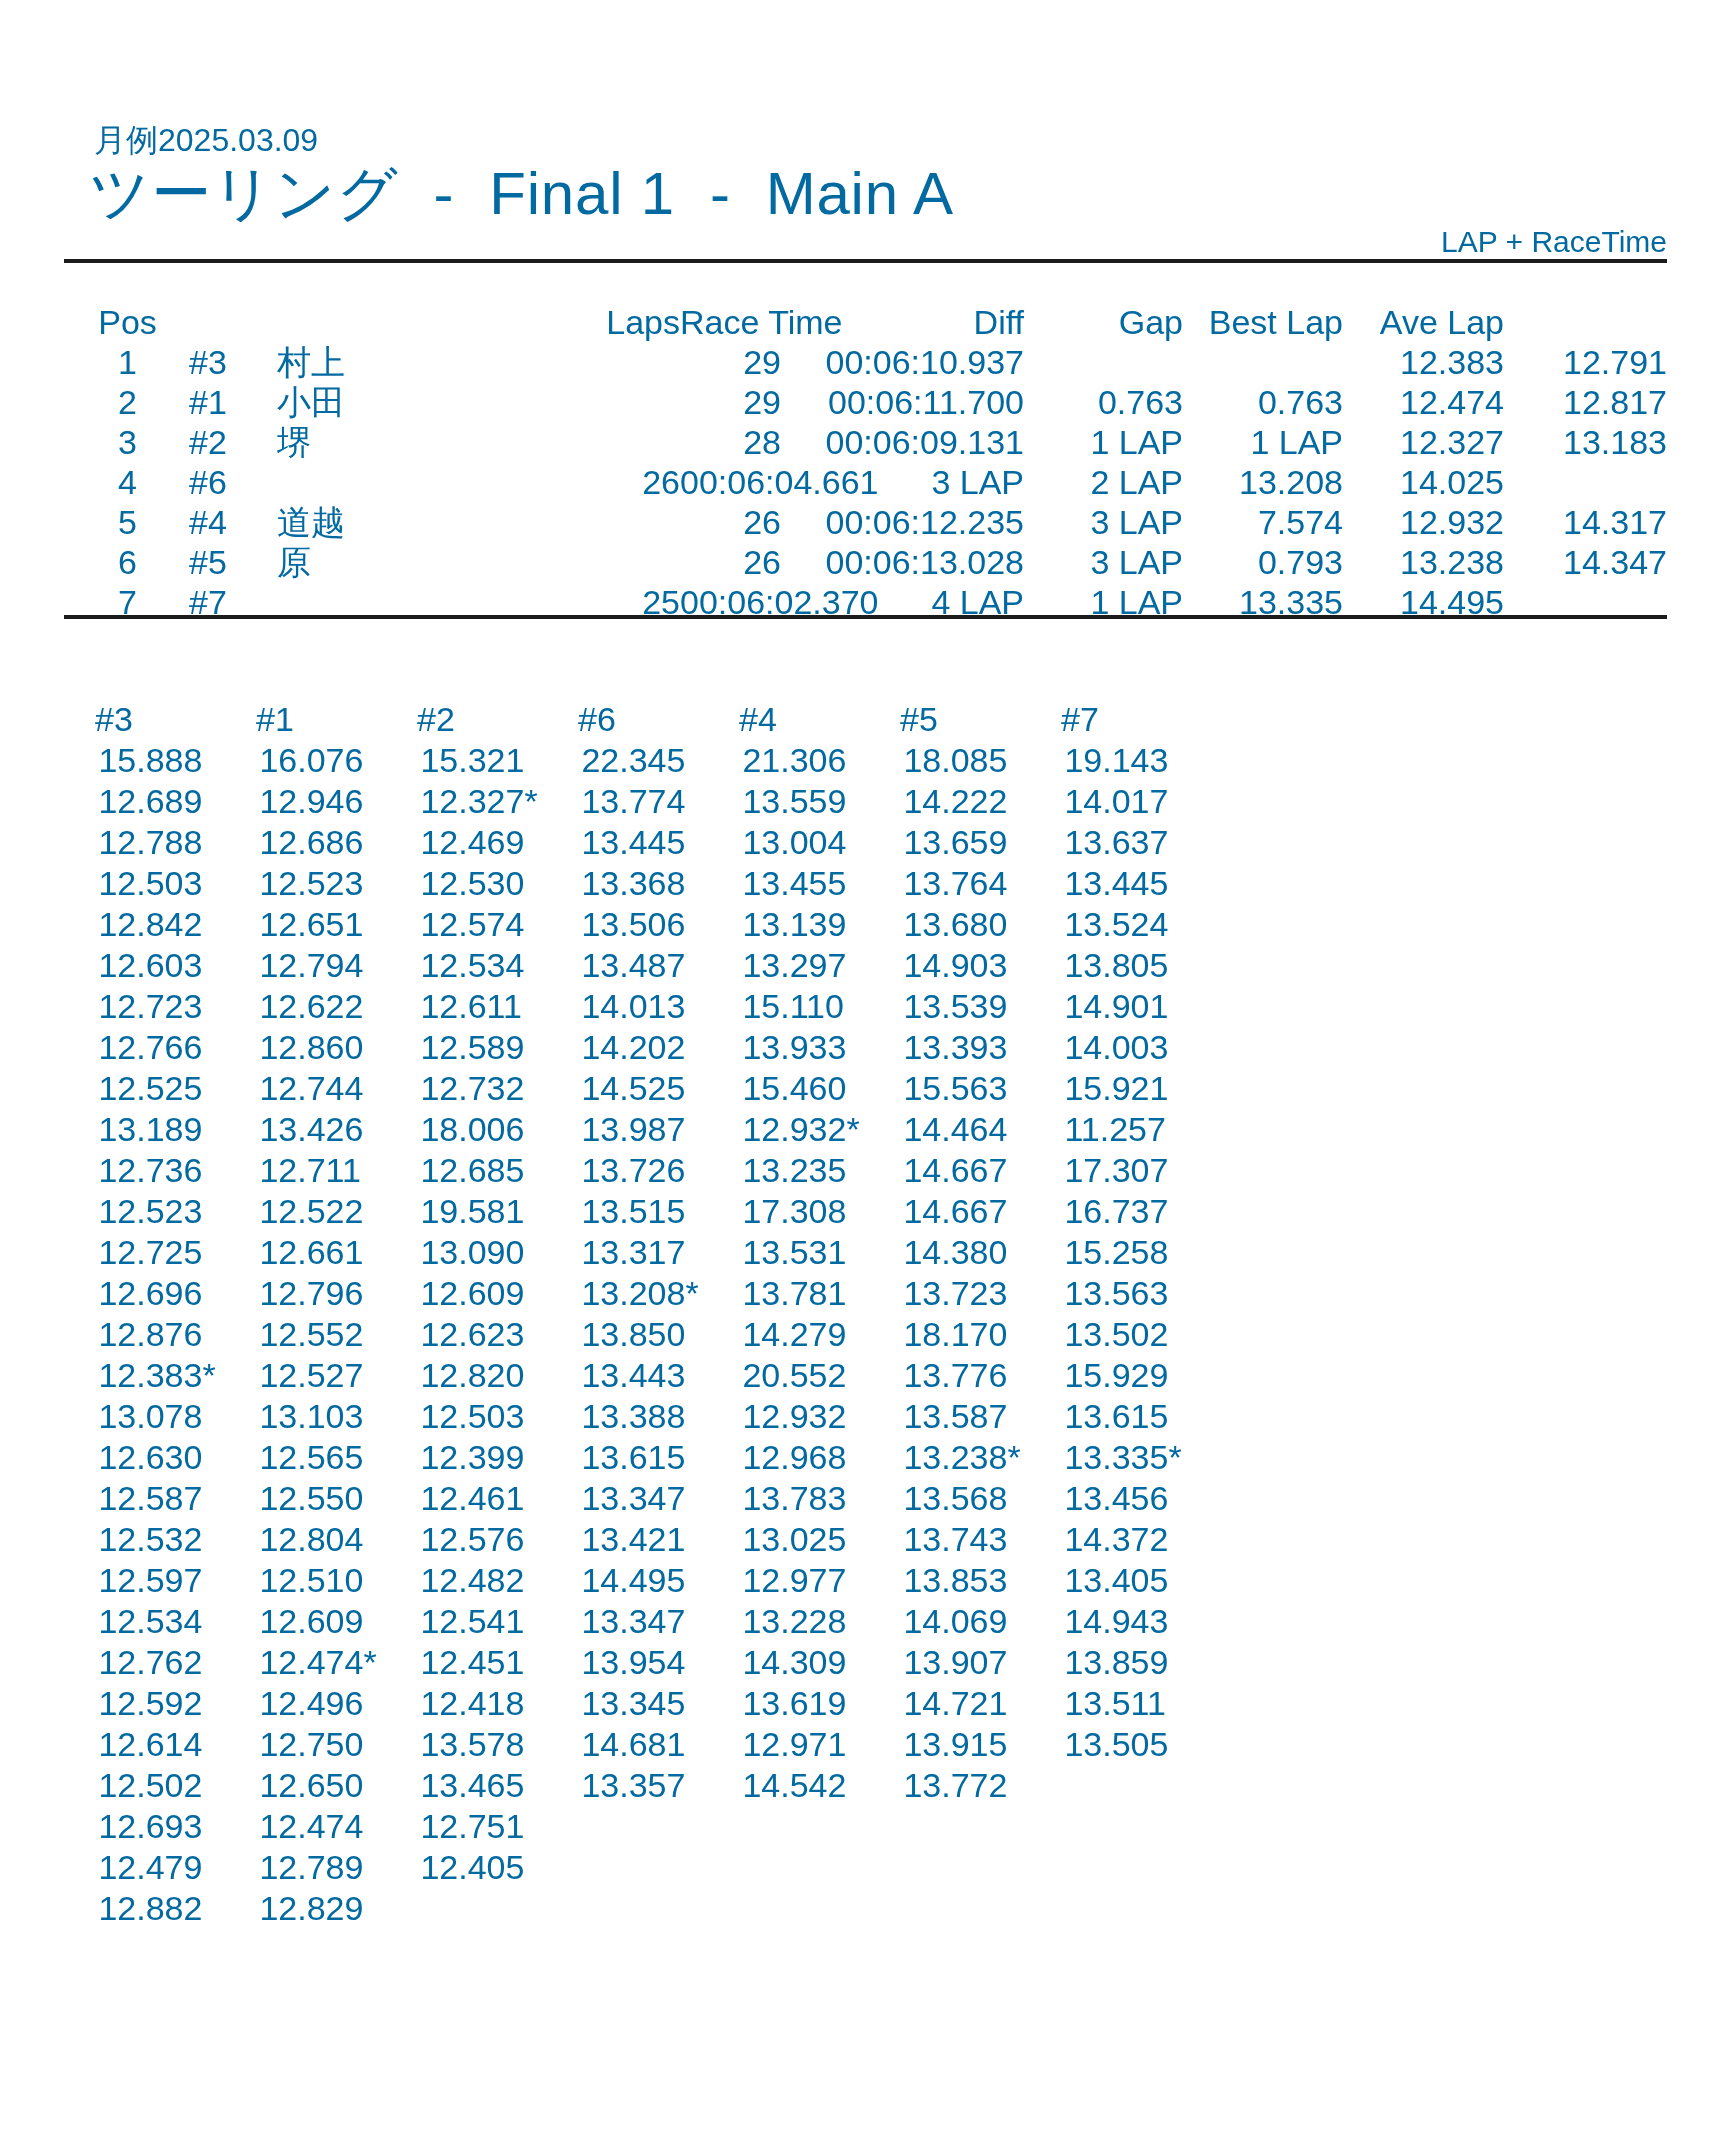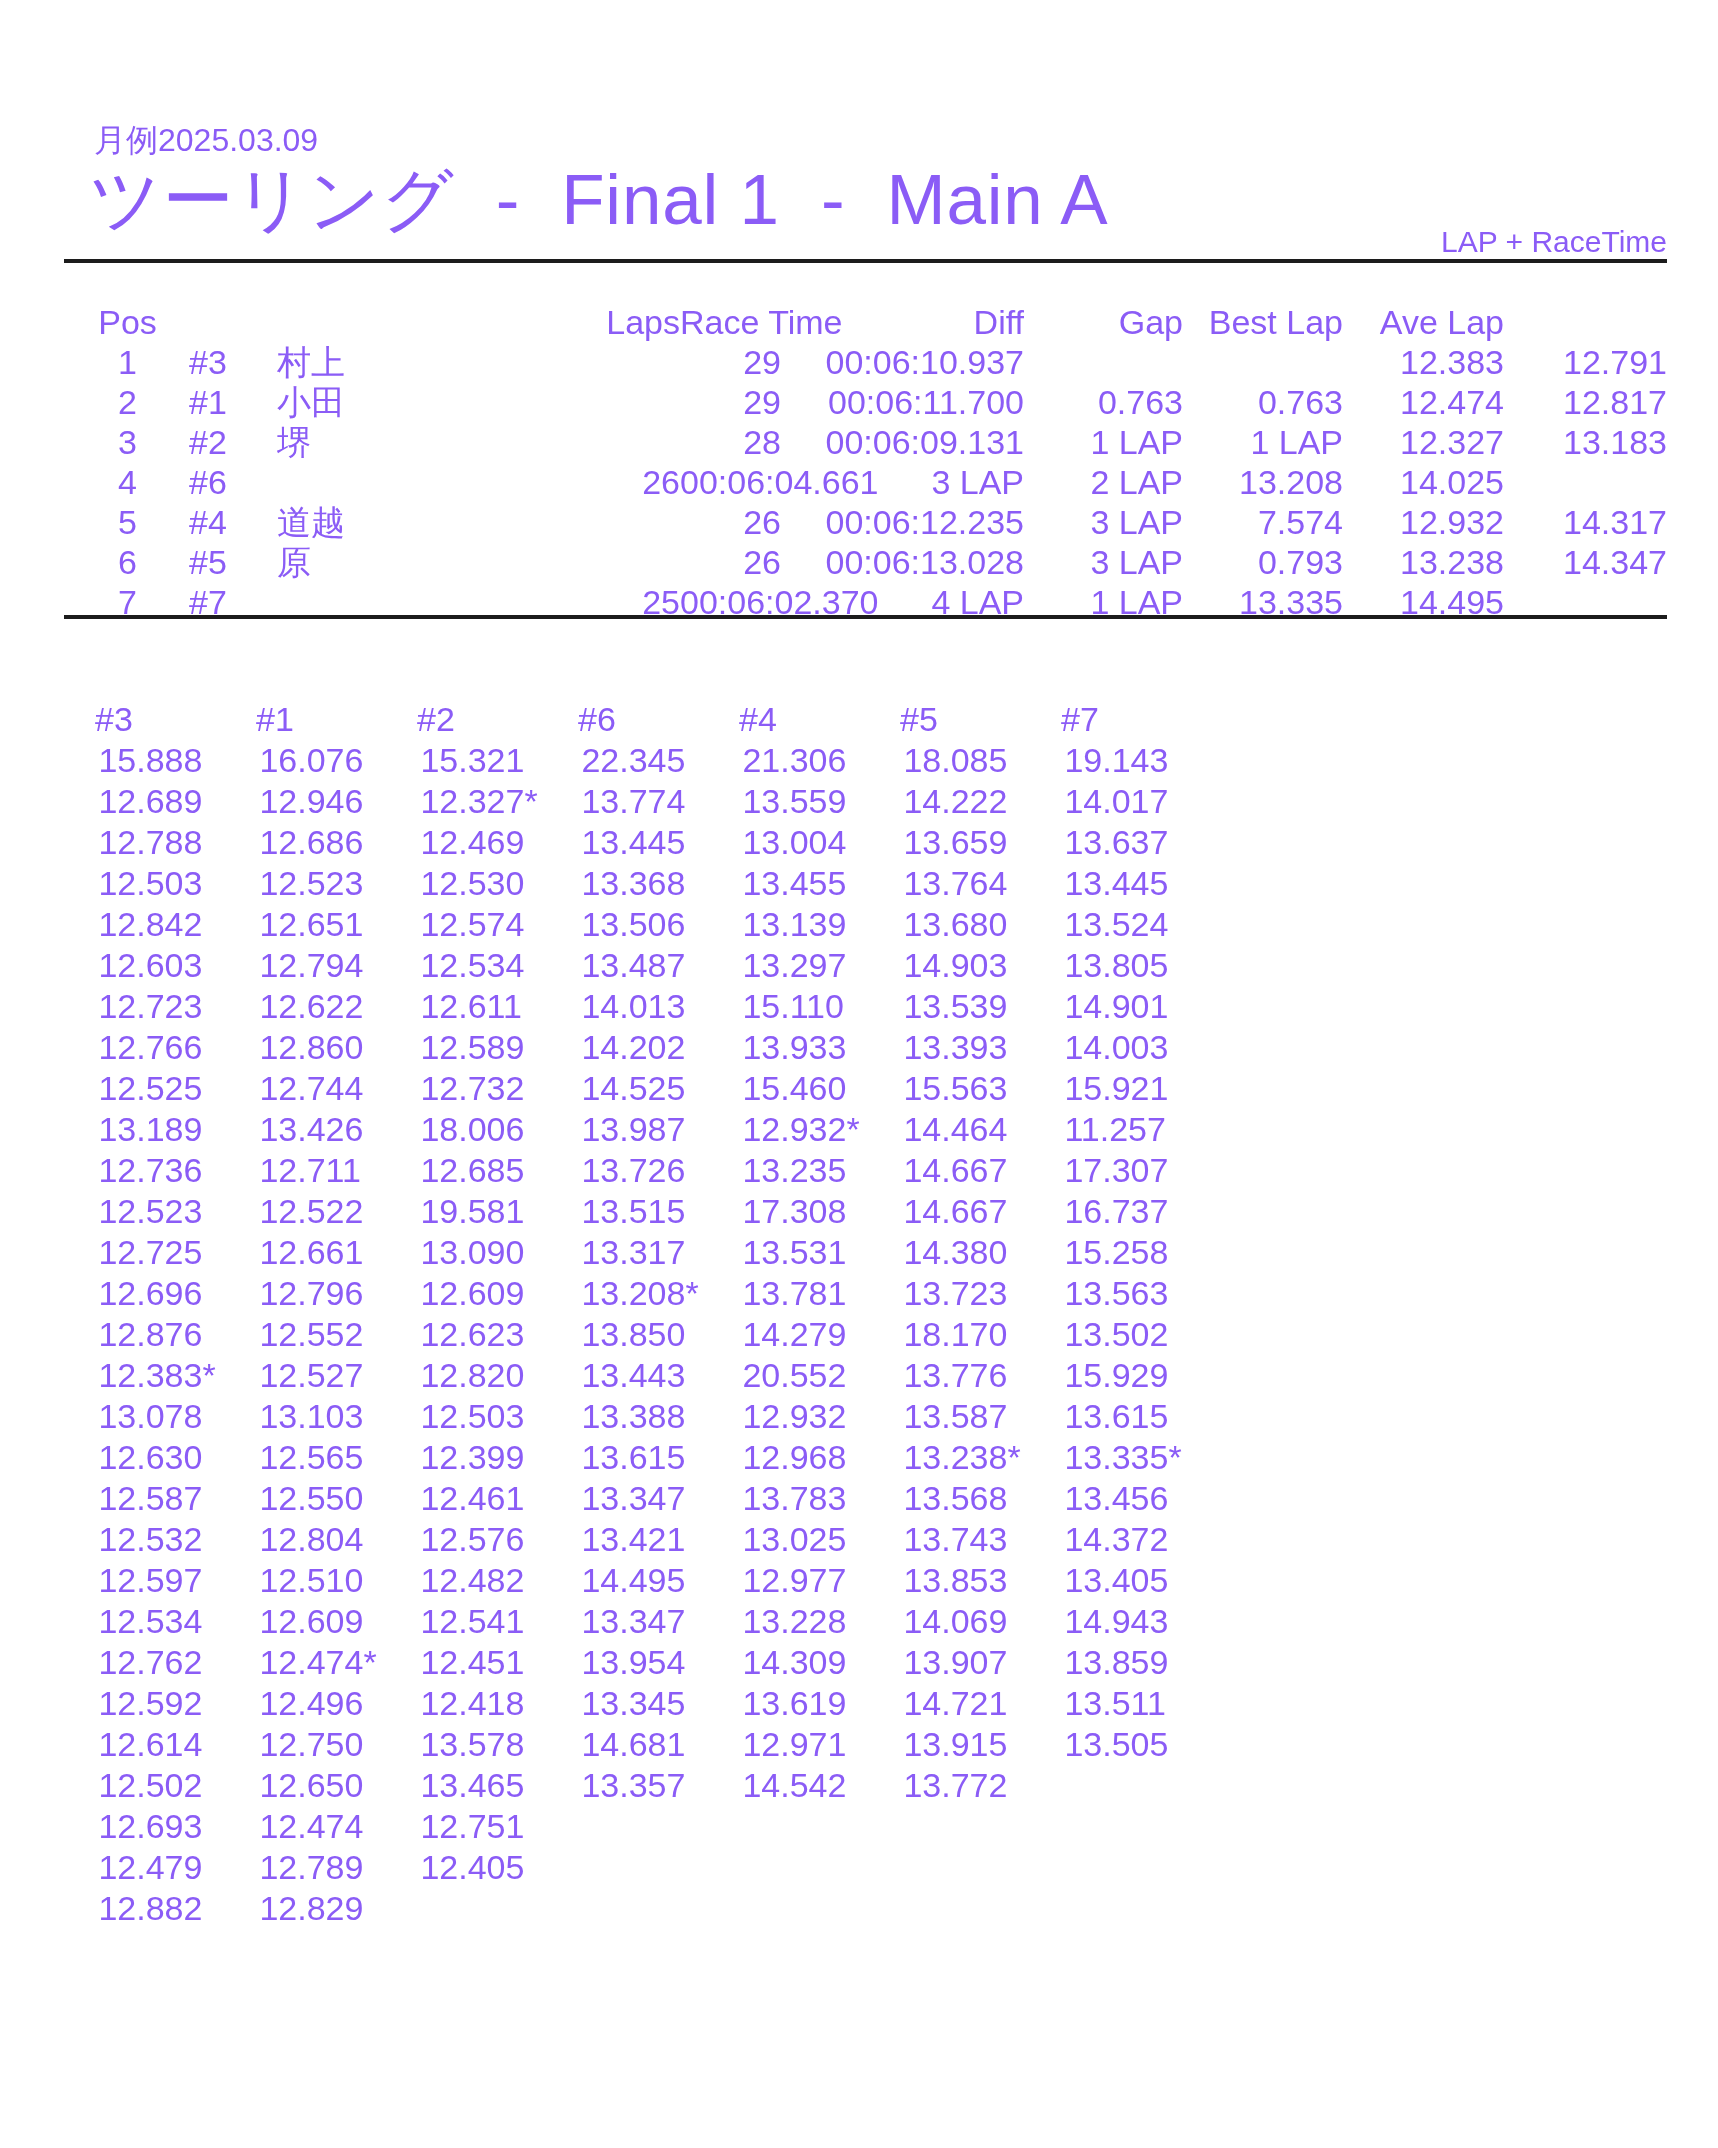--- a/index.html
+++ b/index.html
@@ -3,31 +3,31 @@
 <meta charset="utf-8">
 <style>
   * { box-sizing: border-box; }
   html, body { margin: 0; padding: 0; }
   body { background: #ffffff; }
   .page {
     position: relative;
     width: 1718px;
     height: 2148px;
     background: #ffffff;
-    color: #8b5cf6;
+    color: #0369a1;
     font-family: "Liberation Sans", "DejaVu Sans", sans-serif;
     overflow: hidden;
   }
   .date-label {
     position: absolute; left: 94px; top: 123px;
     font-size: 32px; line-height: 1.1; white-space: pre;
   }
   .title {
     position: absolute; left: 89px; top: 161px;
-    font-size: 71px; line-height: 1.1; white-space: pre; letter-spacing: 0.8px;
+    font-size: 60px; line-height: 1.1; white-space: pre; letter-spacing: 0.8px;
   }
   .mode-label {
     position: absolute; right: 51px; top: 225px;
     font-size: 30px;
   }
   .rule {
     position: absolute; left: 64px; width: 1603px; height: 4.2px;
     background: #1c1c1c;
   }
   .rule-top { top: 259px; }

